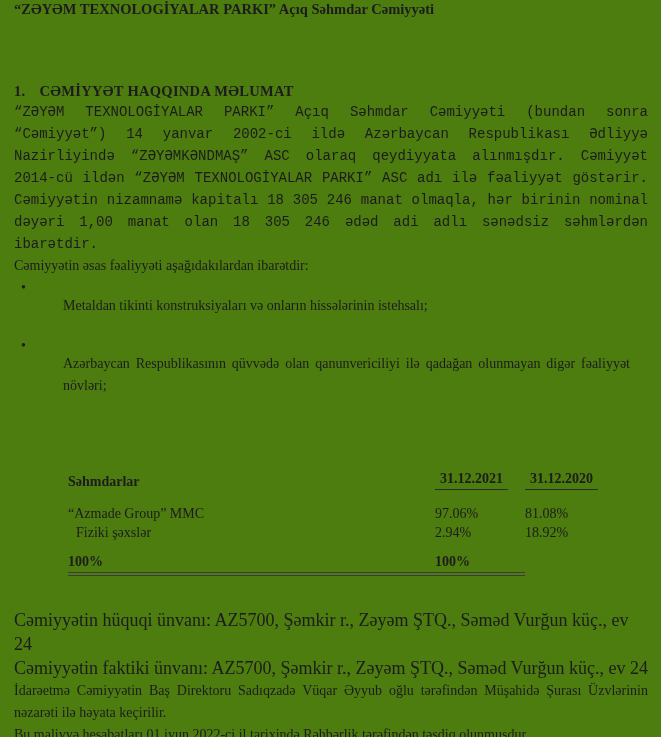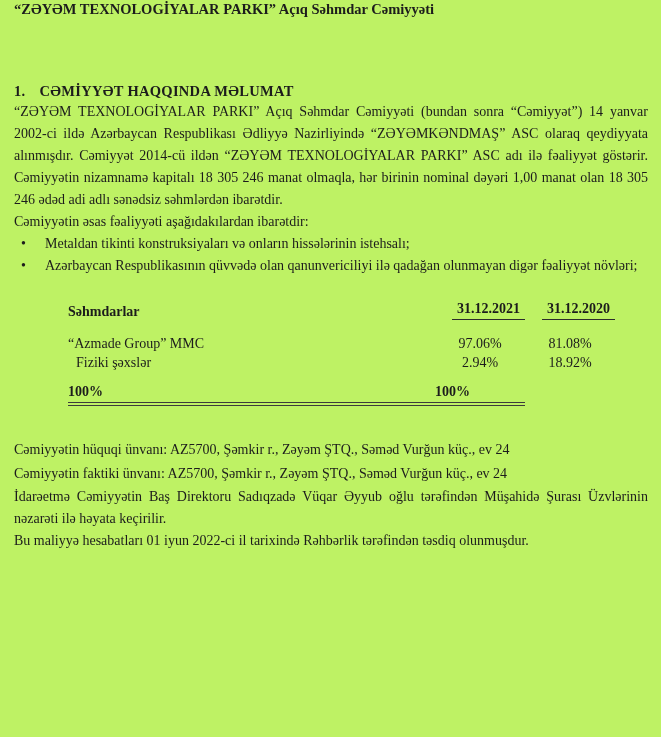--- a/index.html
+++ b/index.html
@@ -1,61 +1,61 @@
 <!DOCTYPE html>
 <html><head>
 <meta charset="utf-8">
 <style>
   html,body { margin:0; padding:0; background:#e8e8e8; }
   .page {
     position:relative;
     width:661px; height:737px;
     margin:0 auto;
-    background:#bef264;
+    background:#4d7c0f;
     box-sizing:border-box;
     padding:0 13px 0 14px;
     font-family:"Liberation Serif", serif;
     color:#1c1c1c;
     overflow:hidden;
   }
   
   .company-title { font-weight:bold; font-size:14.5px; line-height:16px; padding-top:1px; }
   .meta { margin-top:14px; font-size:13.5px; }
   .meta-title { font-weight:bold; font-size:14px; line-height:16px; }
   .meta-period { line-height:15px; }
   .currency-line {
     font-style:italic; line-height:15px;
     width:537px; border-bottom:1.6px solid #2b2b2b; padding-bottom:2px;
   }
   
   .section-heading { margin-top:64px; font-weight:bold; font-size:14.5px; line-height:20px; letter-spacing:0.3px; }
   .section-heading .num { display:inline-block; margin-right:14px; }
   
   .body p { margin:0; font-size:14px; line-height:22px; text-align:justify; }
-  .p1 { margin-top:6px; }
+  .p1 { margin-top:6px;font-family:Liberation Mono, monospace; }
   .bullet { display:flex; font-size:14px; line-height:22px; }
   .bullet .dot { flex:0 0 24px; padding-left:7px; }
-  .bullet .btxt { flex:1; text-align:justify; margin:0; }
+  .bullet .btxt { flex:1; text-align:justify; margin:18px; }
   .p4 { margin-top:4px; }
   
   .share-table { margin:24px 33px 0 54px; font-size:14px; }
   .t-row { display:grid; grid-template-columns:1fr 90px 90px; align-items:end; }
   .t-head { font-weight:bold; }
-  .t-head .col-date { text-align:right; }
+  .t-head .col-date { text-align:left;margin-top:32px; }
   .t-head .col-date span { display:inline-block; border-bottom:1.6px solid #2b2b2b; padding:0 5px 2px 5px; }
   .t-gap1 { height:14px; } .t-gap2 { height:12px; }
   .t-data { line-height:19px; }
-  .t-data .val { text-align:center; }
+  .t-data .val { text-align:left; }
   .lbl-indent { padding-left:8px; }
   .t-total { font-weight:bold; margin-top:0; }
   .t-total .t-label { padding-left:12px; }
   .t-total .val { text-align:left; border-bottom:4px double #3c3c3c; padding-bottom:2px; }
   
   .addresses { margin-top:32px; }
-  .addresses p { margin:0; font-size:14px; line-height:24px; text-align:left; }
+  .addresses p { margin:0; font-size:18px; line-height:24px; text-align:left; }
   .mgmt { margin-top:8px; }
   .approval { margin-top:2px; }
 </style>
 </head>
 <body>
 
 <div class="page">
 
   <div class="doc-header">
     <div class="company-title">“ZƏYƏM TEXNOLOGİYALAR PARKI” Açıq Səhmdar Cəmiyyəti</div>

